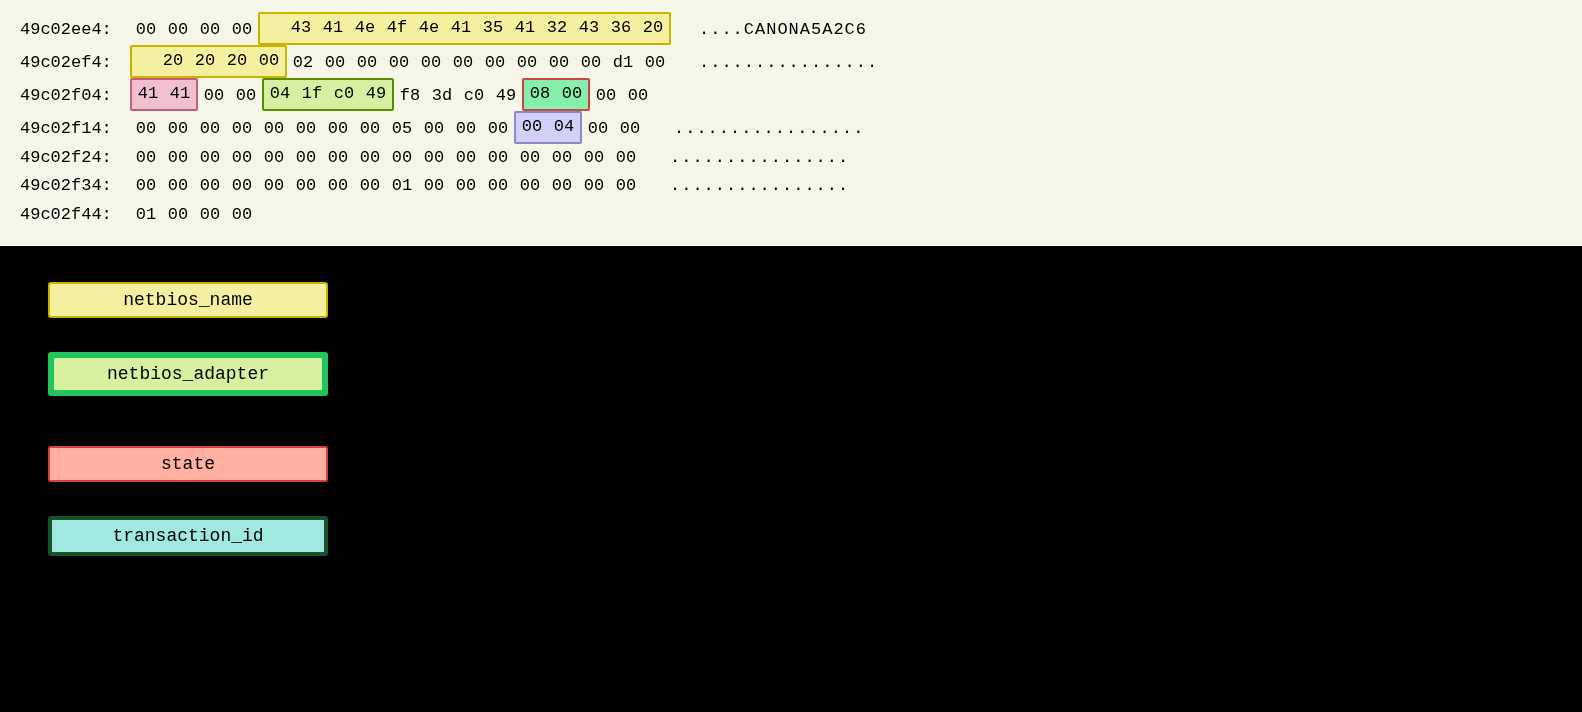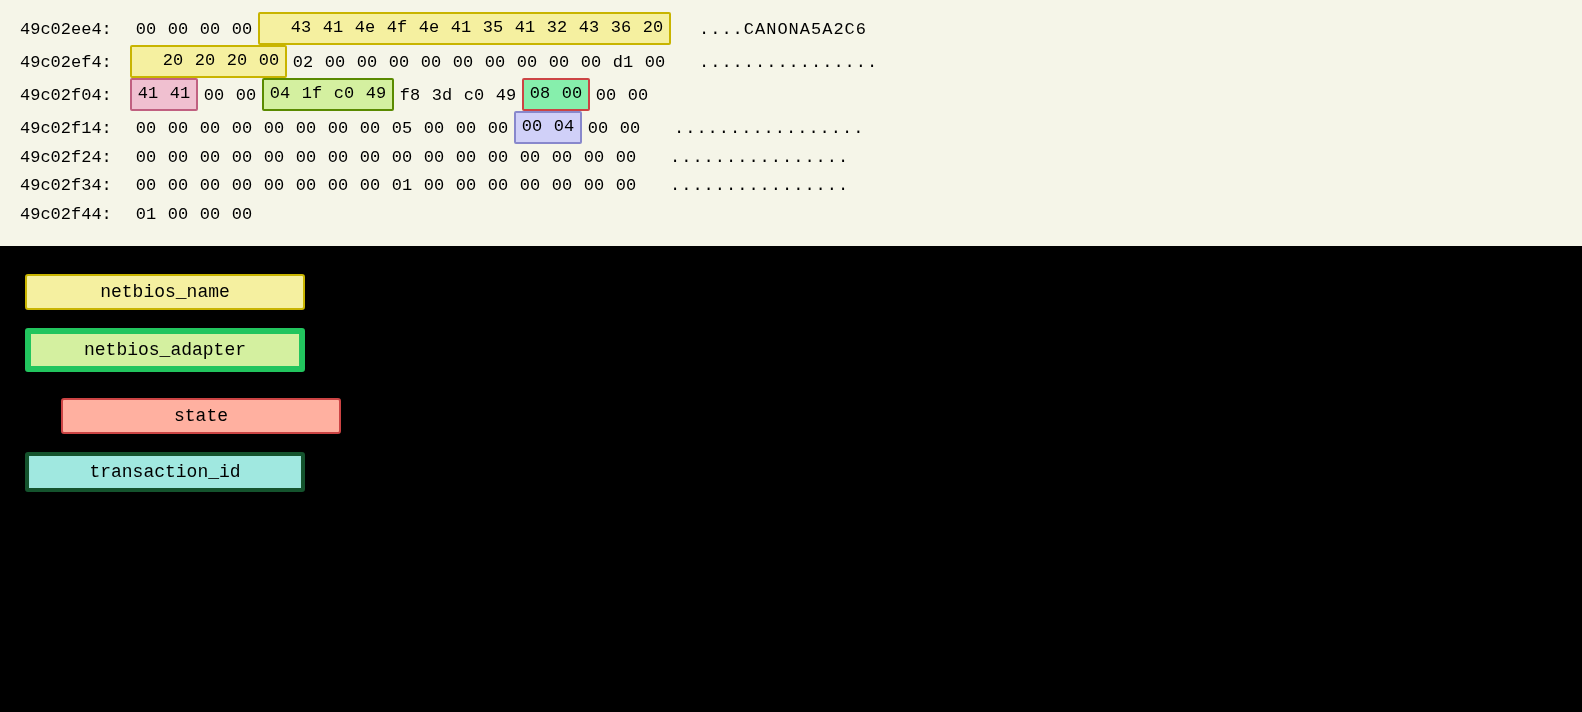--- a/index.html
+++ b/index.html
@@ -77,24 +77,24 @@
     .hex-ascii {
       margin-left: 28px;
       color: #000;
       font-size: 17px;
       letter-spacing: 1px;
     }
 
     
     .labels-panel {
       background: #000;
-      padding: 20px 25px;
+      padding: 20px 48px;
       display: flex;
       flex-direction: column;
-      gap: 2px;
+      gap: 10px;
     }
 
     .field-label {
       display: inline-block;
       font-family: 'Courier New', Courier, monospace;
       font-size: 18px;
       padding: 6px 18px;
       border-radius: 3px;
       width: 280px;
       text-align: center;
@@ -113,21 +113,20 @@
     }
     .label-purple {
       background: #e8c8f0;
       border: 2px solid #c080d0;
       color: #000;
     }
     .label-red {
       background: #ffb0a0;
       border: 2px solid #cc4444;
       color: #000;
-      margin-left: 36px;
     }
     .label-teal {
       background: #a0e8e0;
       border: 4px solid #14532d;
       color: #000;
     }
 
     .spacer { height: 6px; }
   </style>
 </head>

